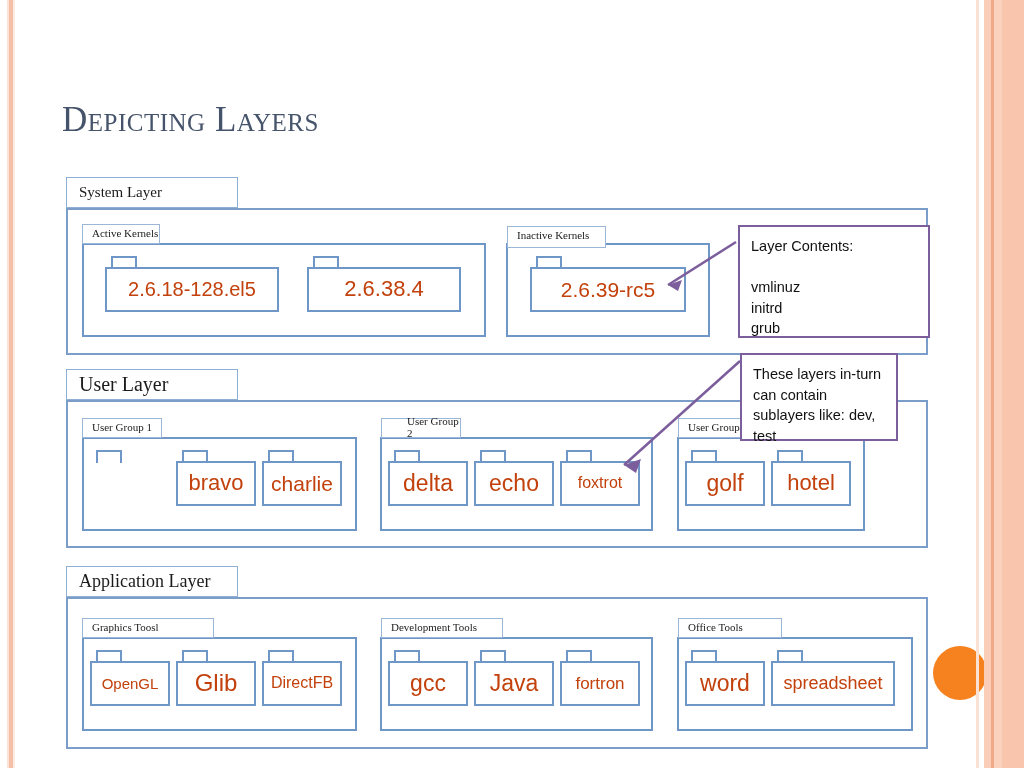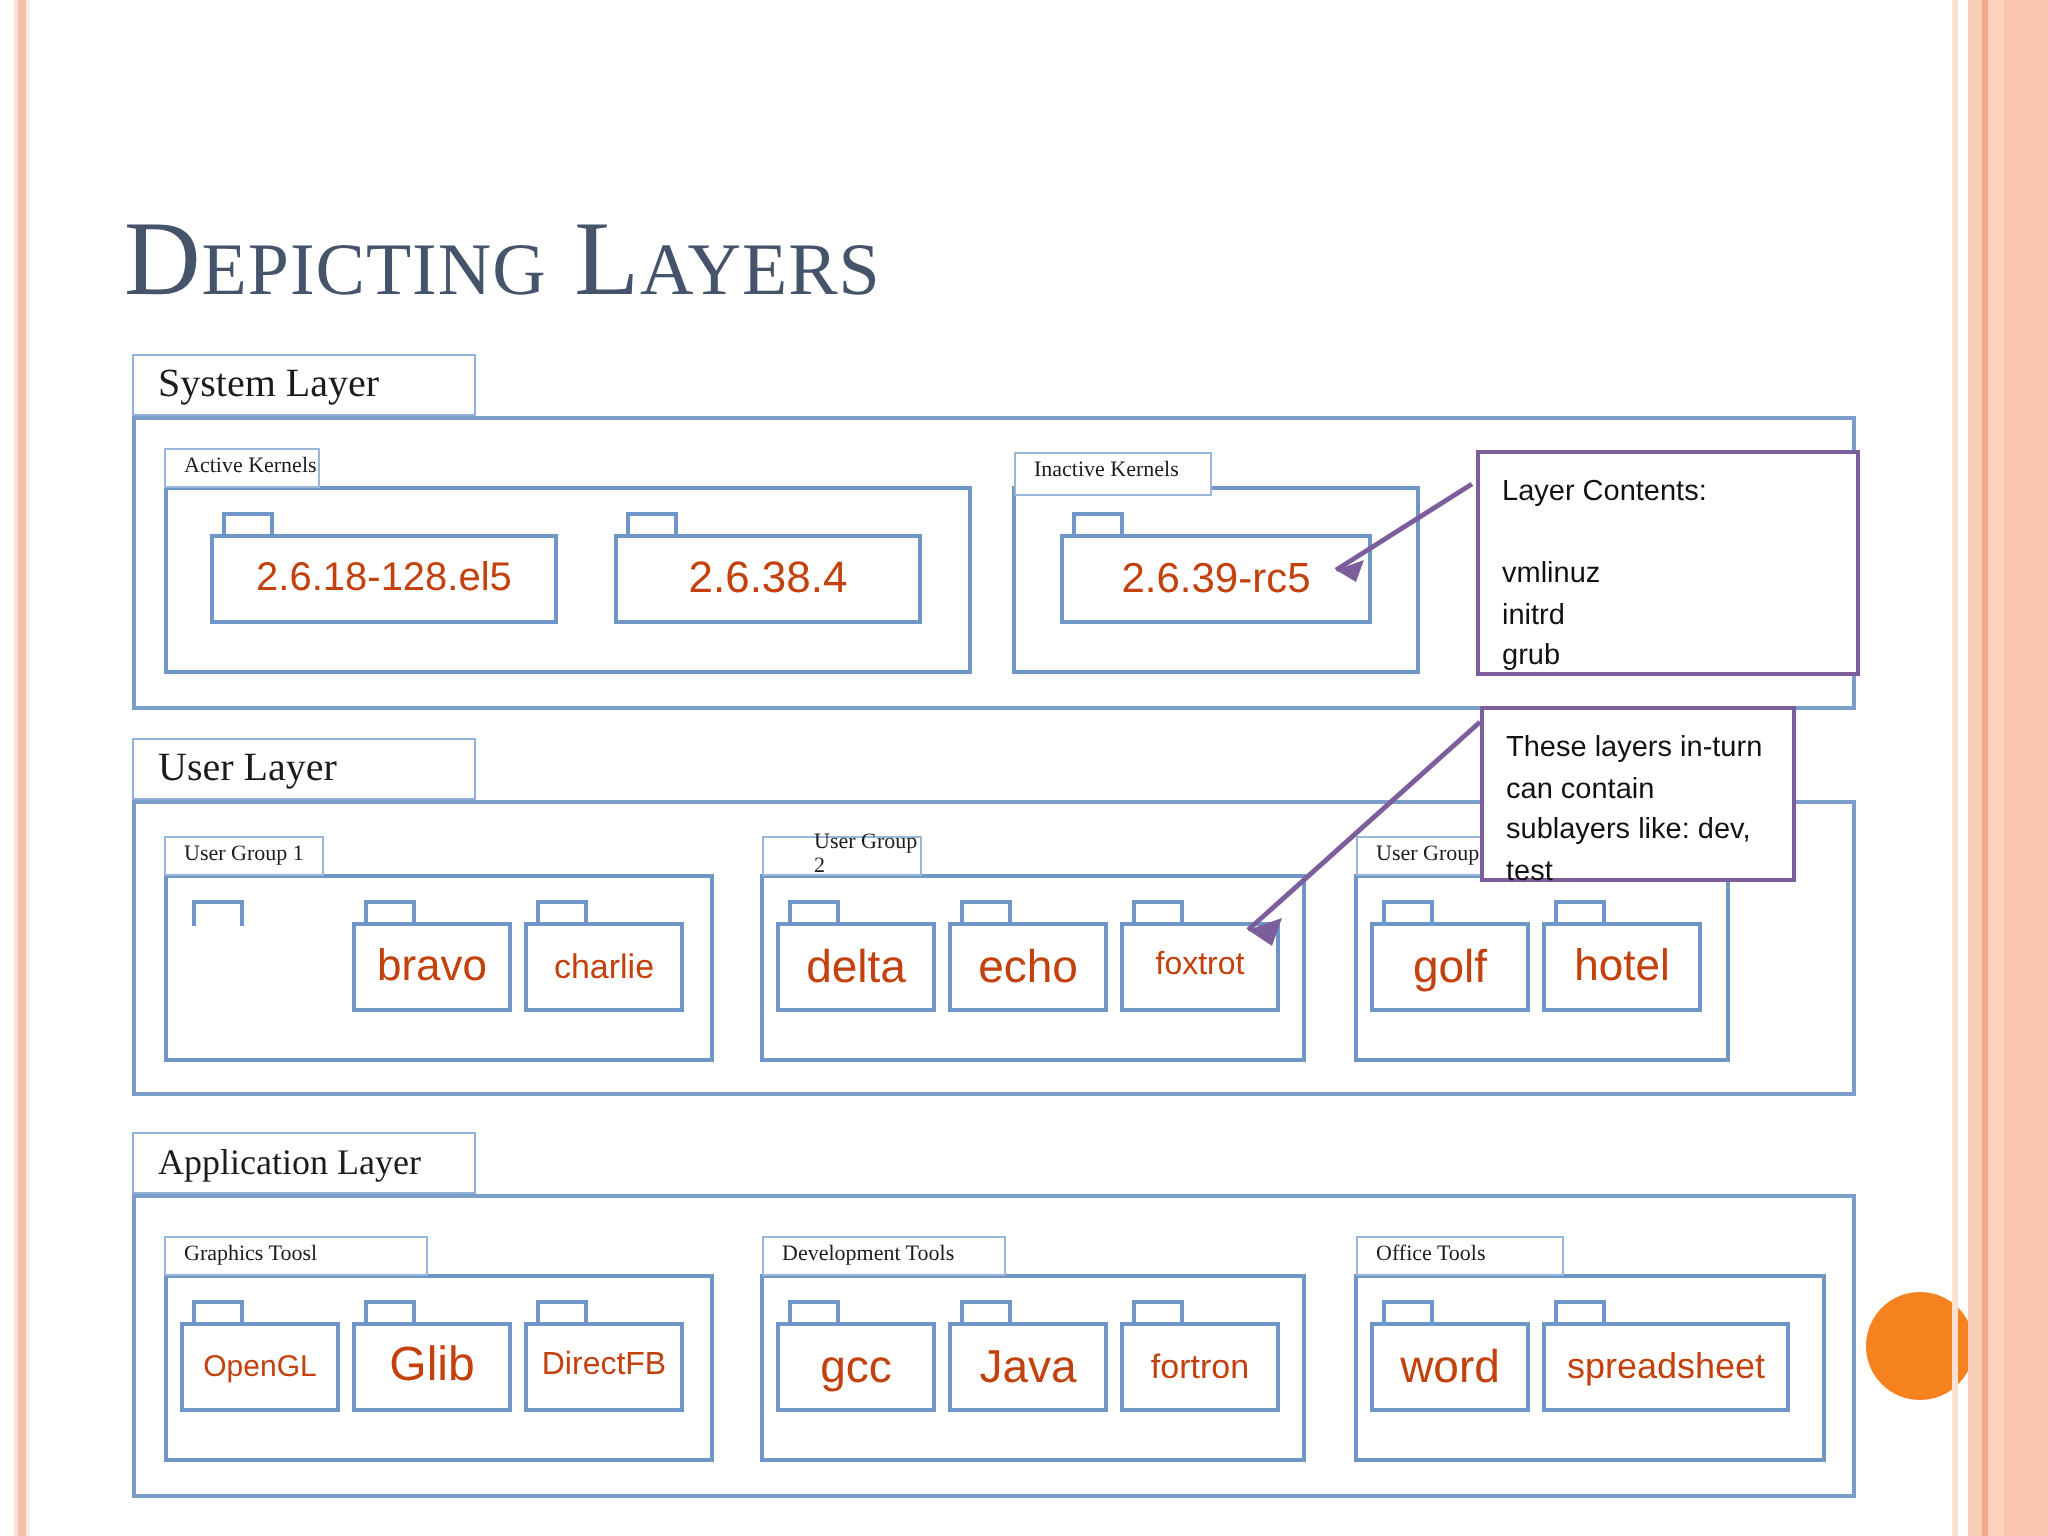--- a/index.html
+++ b/index.html
@@ -46,21 +46,21 @@
     border-radius: 50%;
     background: #f5821f;
   }
 
   
   #page-title {
     position: absolute;
     left: 62px;
     top: 100px;
     font-family: "Liberation Serif", serif;
-    font-size: 53px;
+    font-size: 35px;
     font-variant: small-caps;
     color: #46546b;
     letter-spacing: 0.5px;
     white-space: nowrap;
   }
 
   
   .layer-block { position: absolute; }
 
   .layer-tab {
@@ -168,21 +168,21 @@
 
   <div class="stripe s-r1"></div>
   <div class="stripe s-r2"></div>
   <div class="stripe s-r3"></div>
   <div class="stripe s-r4"></div>
   <div class="stripe s-r5"></div>
 
   <div id="page-title">Depicting Layers</div>
 
   <div class="layer-block">
-    <div class="layer-tab" style="left:66px; top:177px; width:172px; height:31px; font-size:20px;">System Layer</div>
+    <div class="layer-tab" style="left:66px; top:177px; width:172px; height:31px; font-size:15px;">System Layer</div>
     <div class="layer-body" style="left:66px; top:208px; width:862px; height:147px;"></div>
 
     <div class="group-tab" style="left:82px; top:224px; width:78px; height:20px;">Active Kernels</div>
     <div class="group-body" style="left:82px; top:243px; width:404px; height:94px;"></div>
 
     <div class="folder" style="left:105px; top:256px; width:174px; height:56px;">
       <div class="flap"></div>
       <div class="body" style="font-size:20px;">2.6.18-128.el5</div>
     </div>
     <div class="folder" style="left:307px; top:256px; width:154px; height:56px;">
@@ -208,21 +208,21 @@
 
     <div class="folder" style="left:90px; top:450px; width:80px; height:56px;">
       <div class="flap"></div>
     </div>
     <div class="folder" style="left:176px; top:450px; width:80px; height:56px;">
       <div class="flap"></div>
       <div class="body" style="font-size:22px;">bravo</div>
     </div>
     <div class="folder" style="left:262px; top:450px; width:80px; height:56px;">
       <div class="flap"></div>
-      <div class="body" style="font-size:17px;">charlie</div>
+      <div class="body" style="font-size:21px;">charlie</div>
     </div>
 
     <div class="group-tab" style="left:381px; top:418px; width:80px; height:20px;padding-left:25px;">User Group 2</div>
     <div class="group-body" style="left:380px; top:437px; width:273px; height:94px;"></div>
 
     <div class="folder" style="left:388px; top:450px; width:80px; height:56px;">
       <div class="flap"></div>
       <div class="body" style="font-size:23px;">delta</div>
     </div>
     <div class="folder" style="left:474px; top:450px; width:80px; height:56px;">

